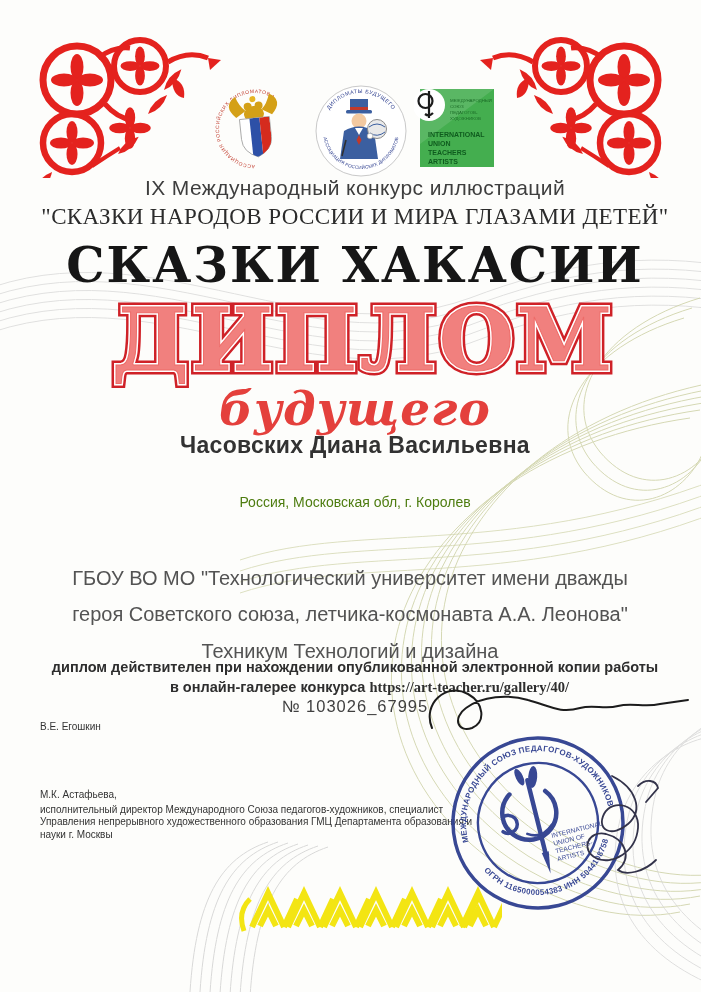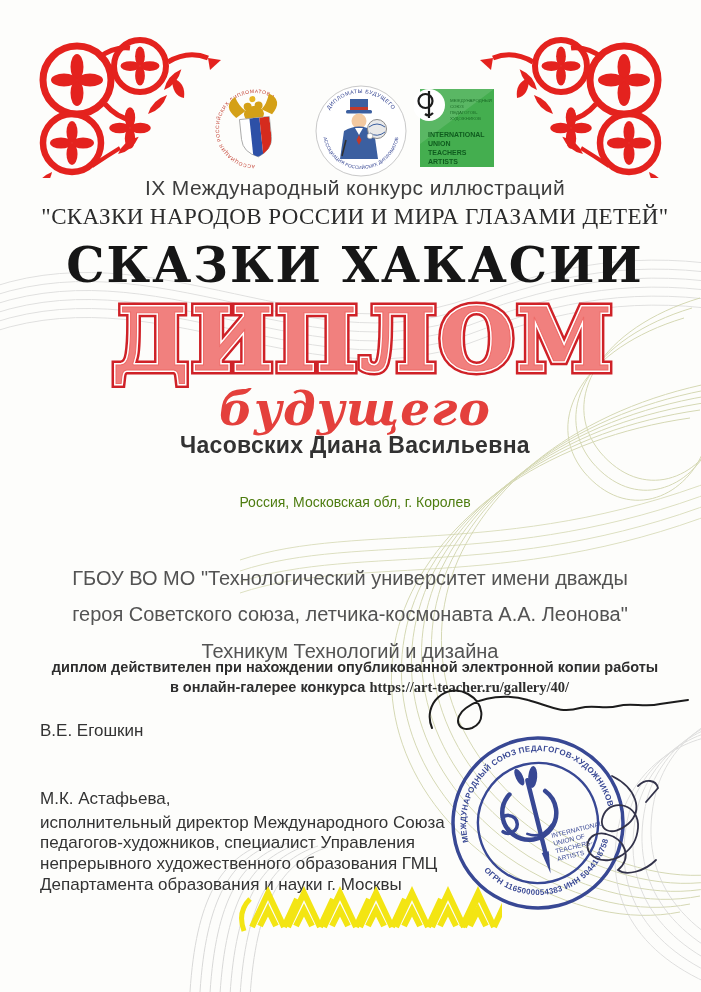--- a/index.html
+++ b/index.html
@@ -22,21 +22,21 @@
   .degree{top:381px;font-family:"DejaVu Serif",serif;font-style:italic;font-weight:600;
           font-size:47px;color:#e4403c;letter-spacing:1px;}
   .recipient{top:432px;font-size:23px;font-weight:bold;color:#323232;letter-spacing:.3px;}
   .location{top:494px;font-size:14px;color:#4d7c0f;}
   .institution{top:560px;left:50px;width:600px;text-align:center;font-size:20px;
                color:#535353;line-height:1.82;}
   .validity1{top:659px;font-size:14.5px;font-weight:bold;color:#2e2e2e;}
   .validity2{top:679px;font-size:14.5px;font-weight:bold;color:#2e2e2e;margin-left:29px;}
   .validity2 .url{font-family:"Liberation Serif",serif;}
   .number{top:697px;font-size:16.5px;color:#3f3f3f;letter-spacing:1px;}
-  .sig-block{font-size:17px;color:#333;line-height:1.22;text-align:left;}
+  .sig-block{font-size:10px;color:#333;line-height:1.22;text-align:left;}
   .sig1{left:40px;top:721px;width:430px;}
   .sig2{left:40px;top:789px;width:452px;}
   .sig-name{margin-bottom:3px;}
   .stampbox{left:448px;top:733px;z-index:3;transform:rotate(-14deg);opacity:.95;}
   .signature1{left:424px;top:678px;z-index:4;}
   .signature2{left:552px;top:768px;z-index:5;}
   .band{left:236px;top:885px;}
   .city{top:993px;font-family:Liberation Sans, sans-serif;font-size:21px;font-weight:bold;
         color:#3b82f6;letter-spacing:2px;}
   .logo-row{top:84px;left:0;right:0;display:flex;justify-content:center;align-items:flex-start;gap:4px;}
@@ -222,20 +222,21 @@
   <div class="abs fg ctr degree">будущего</div>
 
   <div class="abs fg ctr recipient">Часовских Диана Васильевна</div>
   <div class="abs fg ctr location">Россия, Московская обл, г. Королев</div>
   <div class="abs fg institution">ГБОУ ВО МО "Технологический университет имени дважды героя Советского союза, летчика-космонавта А.А. Леонова" Техникум Технологий и дизайна</div>
 
   <div class="abs fg ctr validity1">диплом действителен при нахождении опубликованной электронной копии работы</div>
   <div class="abs fg ctr validity2">
     <span>в онлайн-галерее конкурса </span><span class="url">https://art-teacher.ru/gallery/40/</span>
   </div>
+  <div class="abs fg ctr number">№ 103026_67995</div>
 
   <div class="abs fg sig-block sig1">
     <div class="sig-name">В.Е. Егошкин</div>
   </div>
   <div class="abs fg sig-block sig2">
     <div class="sig-name">М.К. Астафьева,</div>
     <div>исполнительный директор Международного Союза педагогов-художников, специалист Управления непрерывного художественного образования ГМЦ Департамента образования и науки г. Москвы</div>
   </div>
 
   <svg class="abs signature1" width="270" height="60" viewBox="0 0 270 60">

